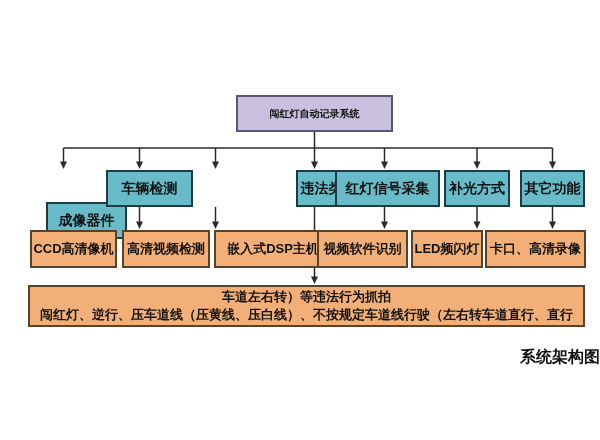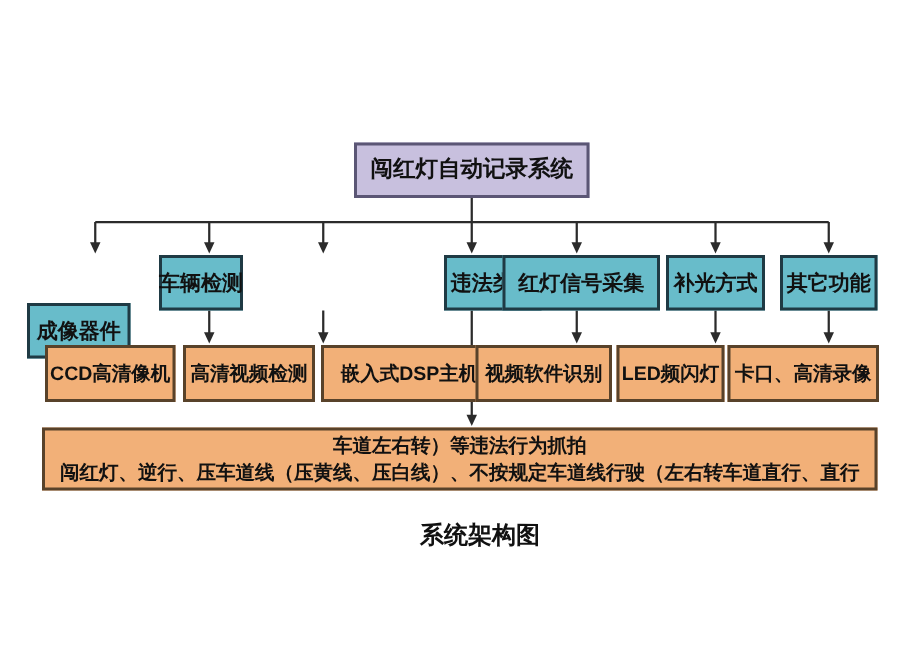--- a/index.html
+++ b/index.html
@@ -36,21 +36,21 @@
     justify-content: center;
     text-align: center;
     white-space: nowrap;
     font-weight: 600;
     line-height: 1.1;
   }
   .root {
     top: 95px; height: 37px;
     background: var(--root-fill, #c8c0de);
     border: 2px solid var(--root-border, #5b5675);
-    font-size: 15px;
+    font-size: 10px;
   }
   .lv2 {
     top: 170px; height: 37px;
     background: var(--level2-fill, #68bcca);
     border: 2px solid var(--level2-border, #1f3a44);
     font-size: 14px;
   }
   .lv3 {
     top: 230px; height: 38px;
     background: var(--level3-fill, #f2b078);
@@ -62,21 +62,21 @@
     background: var(--level3-fill, #f2b078);
     border: 2px solid var(--level3-border, #58422a);
     flex-direction: column;
     font-size: 13px;
     line-height: 18px;
   }
   .wide span { display: block; white-space: nowrap; }
   .caption {
     position: absolute;
     left: 40px; top: 347px; width: 560px;
-    text-align: center;
+    text-align: right;
     font-size: 16px;
     font-weight: 600;
     font-family: Liberation Mono, monospace;
   }
 </style>
 </head>
 <body>
 
 <div class="stage">
 
@@ -113,22 +113,22 @@
       <polygon class="arrowhead" points="473.5,221.5 480.5,221.5 477,229"></polygon>
     <path class="line" d="M552.5 207 V222"></path>
       <polygon class="arrowhead" points="549,221.5 556,221.5 552.5,229"></polygon>
 
     <path class="line" d="M314.5 207 V277"></path>
     <polygon class="arrowhead" points="311,276.5 318,276.5 314.5,284"></polygon>
   </svg>
 
   <div class="box root" style="left:236px; width:157px;">闯红灯自动记录系统</div>
 
-  <div class="box lv2" style="left:18px; width:69px;margin-top:32px;">成像器件</div>
-  <div class="box lv2" style="left:106px; width:56px;">车辆检测</div>
+  <div class="box lv2" style="left:46px; width:81px;margin-top:32px;">成像器件</div>
+  <div class="box lv2" style="left:106px; width:87px;">车辆检测</div>
   <div class="box lv2" style="left:258px; width:65px;margin-left:38px;">违法类别</div>
   <div class="box lv2" style="left:335px; width:105px;">红灯信号采集</div>
   <div class="box lv2" style="left:444px; width:66px;">补光方式</div>
   <div class="box lv2" style="left:520px; width:65px;">其它功能</div>
 
   <div class="box lv3" style="left:30px; width:87px;">CCD高清像机</div>
   <div class="box lv3" style="left:122px; width:88px;">高清视频检测</div>
   <div class="box lv3" style="left:214px; width:118px;">嵌入式DSP主机</div>
   <div class="box lv3" style="left:317px; width:91px;">视频软件识别</div>
   <div class="box lv3" style="left:411px; width:72px;">LED频闪灯</div>

